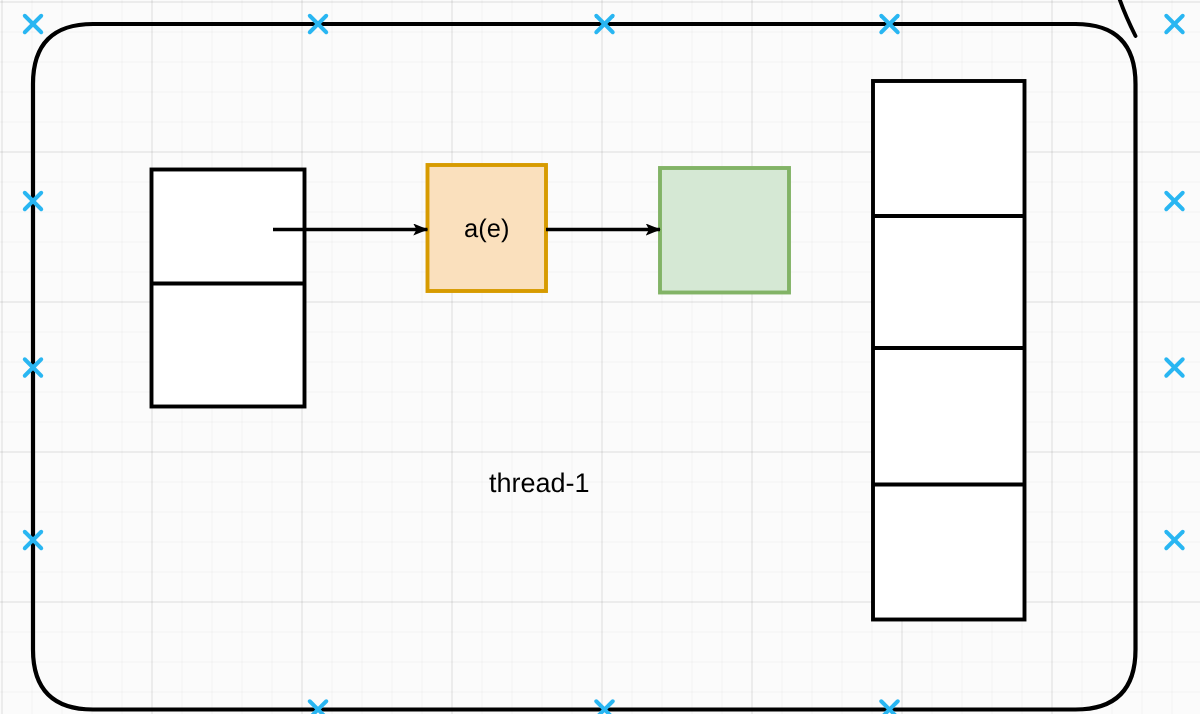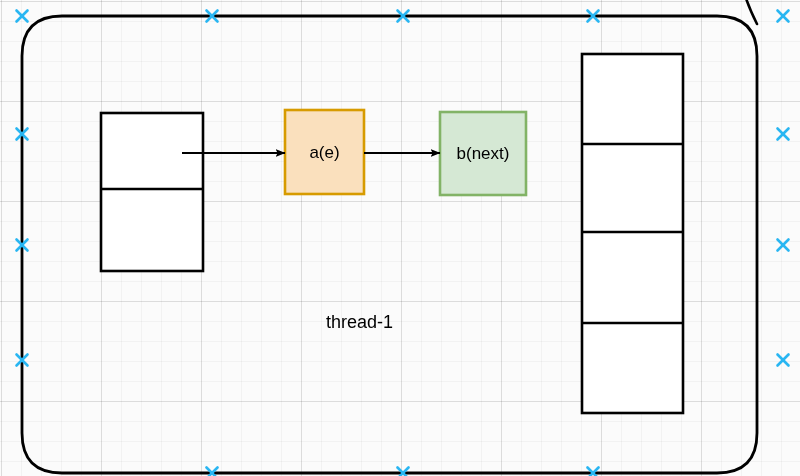--- a/index.html
+++ b/index.html
@@ -142,17 +142,16 @@
         </g>
         <g>
           <line x1="587.5" y1="467.5" x2="598.5" y2="478.5" stroke="#29b6f2" stroke-width="2.6" stroke-linecap="round"></line>
           <line x1="598.5" y1="467.5" x2="587.5" y2="478.5" stroke="#29b6f2" stroke-width="2.6" stroke-linecap="round"></line>
         </g>
       </g>
   </svg>
 
   <div class="node-label" style="left:285px; top:110px; width:79px; height:84px;">a(e)</div>
 
-  <div class="node-label" style="left:440px; top:112px; width:86px; height:83px;">b(next)</div>
 
   <div class="swim-label" style="left:326px; top:312px;">thread-1</div>
 
 </div>
 
 </body></html>

